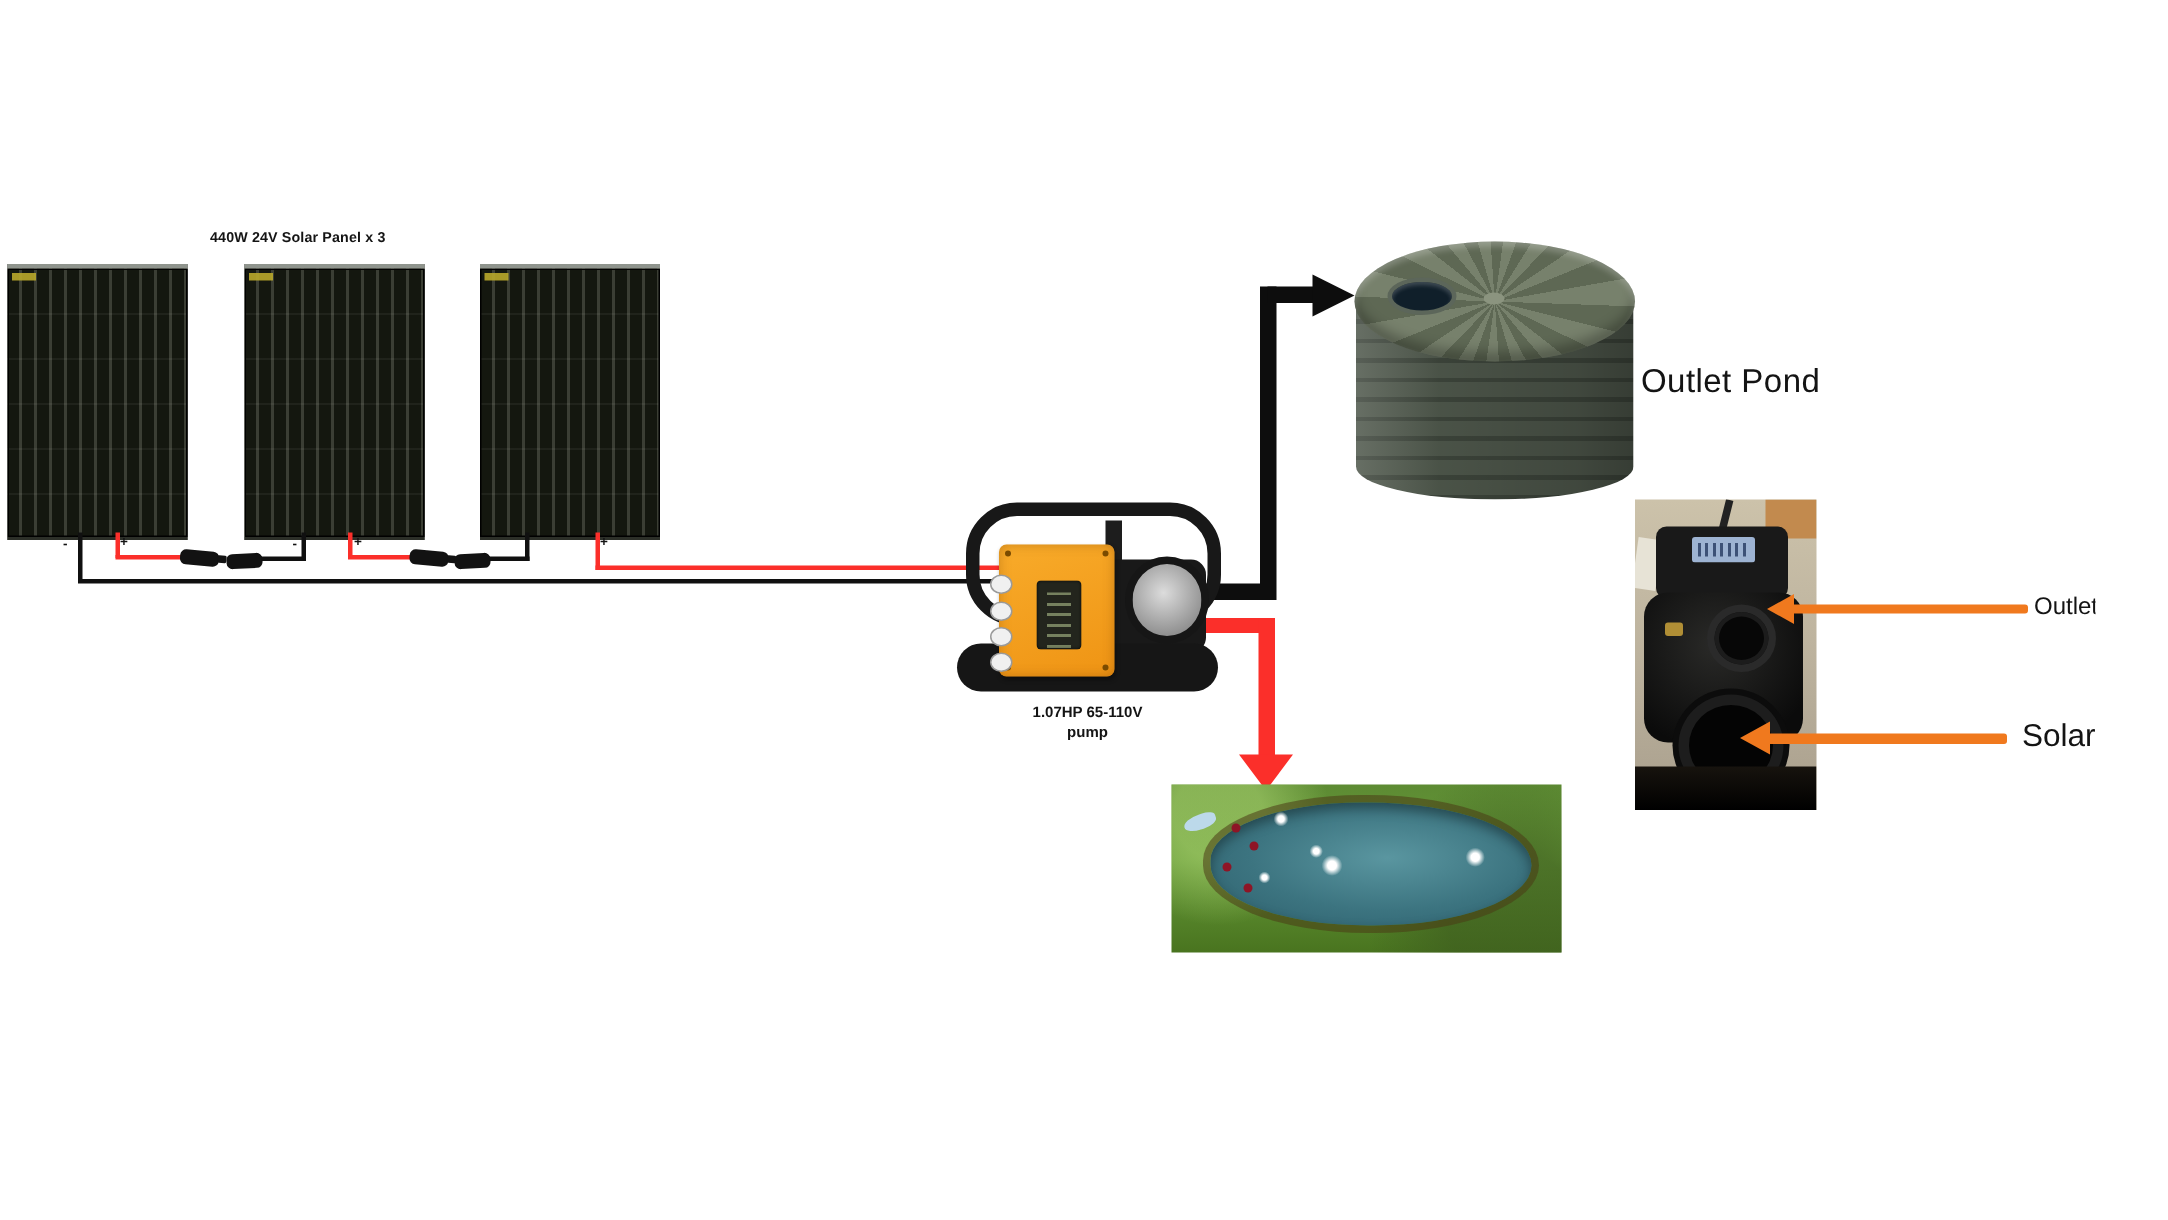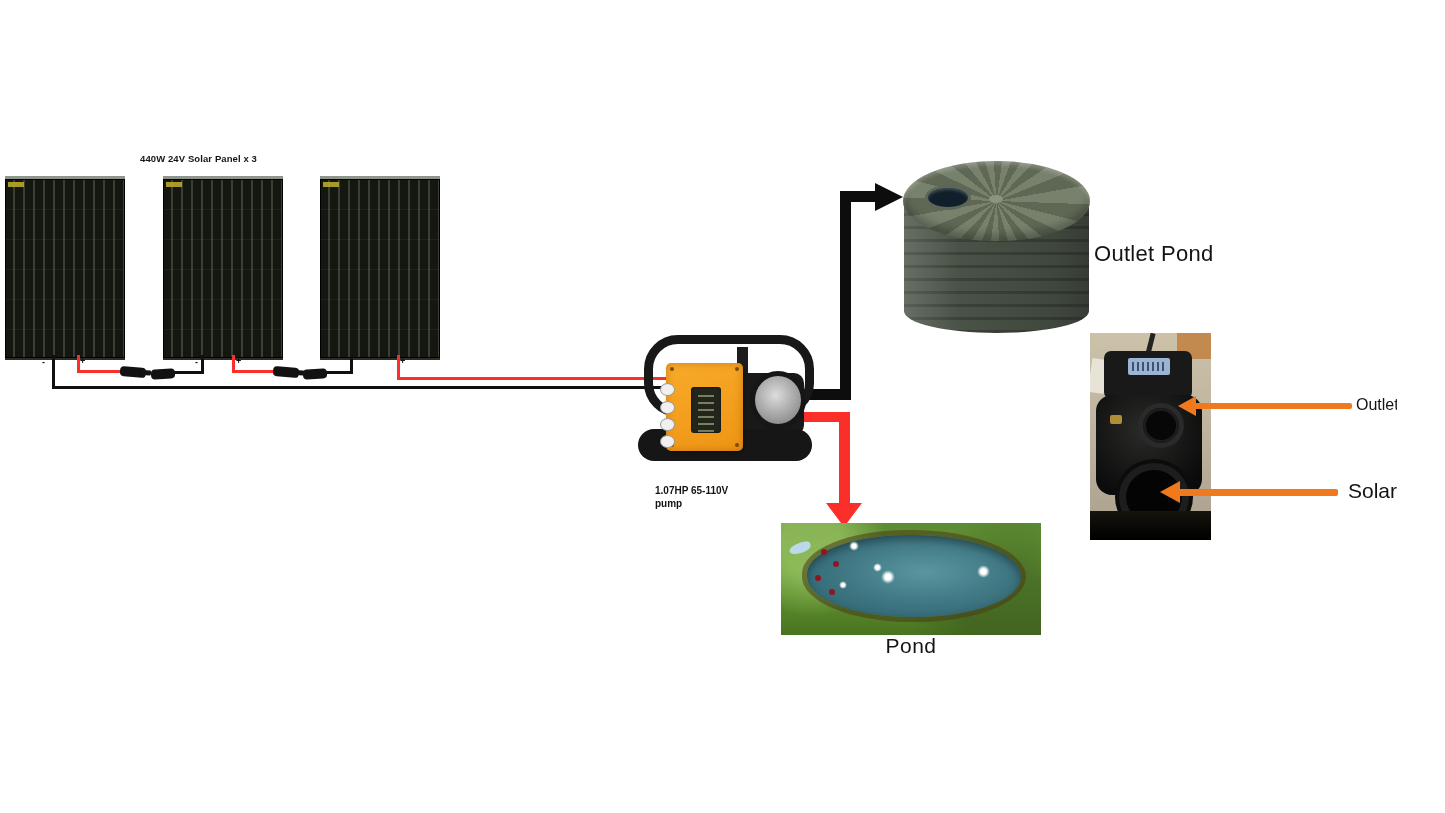--- a/index.html
+++ b/index.html
@@ -178,21 +178,21 @@
       <div class="screw" style="right:4px;top:4px;"></div>
       <div class="screw" style="left:4px;bottom:4px;"></div>
       <div class="screw" style="right:4px;bottom:4px;"></div>
       <div class="gland" style="top:20px;"></div>
       <div class="gland" style="top:38px;"></div>
       <div class="gland" style="top:55px;"></div>
       <div class="gland" style="top:72px;"></div>
     </div>
   </div>
 
-  <div class="abs" style="left:655px;top:484px;width:140px;text-align:left;font-size:10px;font-weight:bold;line-height:13px;color:#141414;">
+  <div class="abs" style="left:655px;top:469px;width:140px;text-align:center;font-size:10px;font-weight:bold;line-height:13px;color:#141414;">
     <div>1.07HP 65-110V</div>
     <div>pump</div>
   </div>
 
   <div class="abs" style="left:903px;top:161px;width:187px;height:188px;">
     <div id="tank-body"></div>
     <div id="tank-lid"></div>
     <div id="tank-hub"></div>
     <div id="tank-port"></div>
   </div>
@@ -226,15 +226,14 @@
     <div class="flower" style="left:40px;top:26px;"></div>
     <div class="flower" style="left:52px;top:38px;"></div>
     <div class="flower" style="left:34px;top:52px;"></div>
     <div class="flower" style="left:48px;top:66px;"></div>
     <div class="sparkle" style="left:68px;top:18px;width:10px;height:10px;"></div>
     <div class="sparkle" style="left:92px;top:40px;width:9px;height:9px;"></div>
     <div class="sparkle" style="left:100px;top:47px;width:14px;height:14px;"></div>
     <div class="sparkle" style="left:196px;top:42px;width:13px;height:13px;"></div>
     <div class="sparkle" style="left:58px;top:58px;width:8px;height:8px;"></div>
   </div>
-  <div class="abs" style="left:781px;top:634px;width:260px;text-align:center;font-size:21px;color:#141414;letter-spacing:.5px;">Pond</div>
 
 </div>
 
 </body></html>

